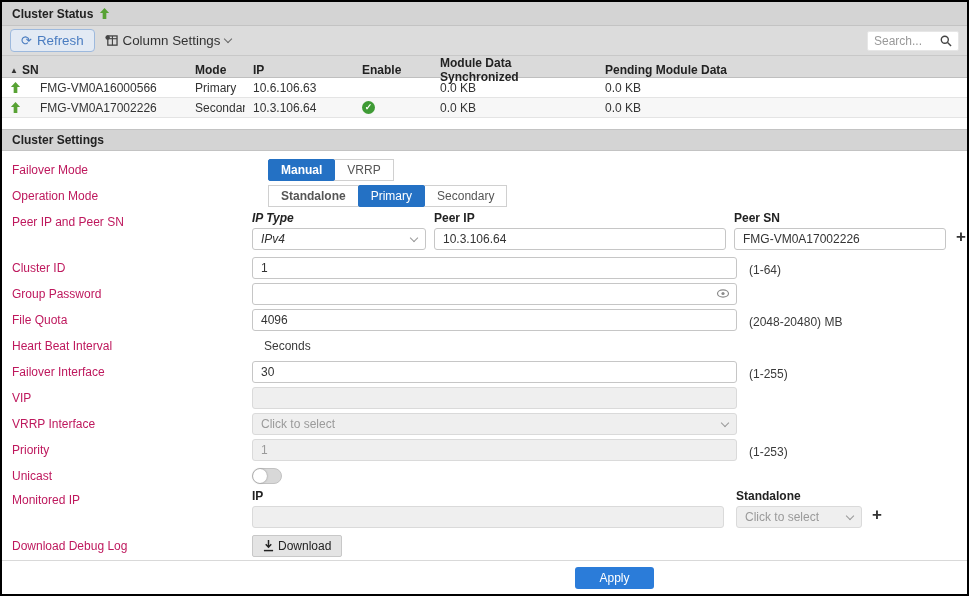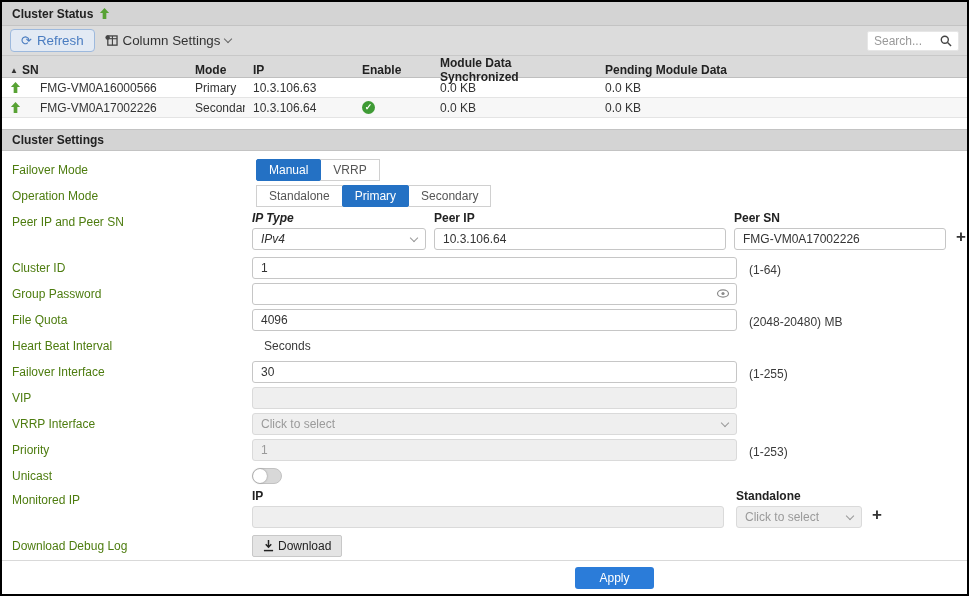--- a/index.html
+++ b/index.html
@@ -73,30 +73,30 @@
 
   
   .gap-strip { height: 11px; background: #fff; }
   .section-bar {
     height: 22px; background: #d4d4d4; border-top: 1px solid #c3c3c3; border-bottom: 1px solid #c3c3c3;
     display: flex; align-items: center; padding: 0 10px; font-weight: bold; color:#222;
   }
 
   .form { padding: 8px 0 0 0; }
   .f-row { display: flex; align-items: flex-start; min-height: 26px; padding-left: 10px; }
-  .f-label { width: 240px; flex: 0 0 240px; padding-top: 4px; color:#4d7c0f; }
+  .f-label { width: 240px; flex: 0 0 240px; padding-top: 4px; color:#be185d; }
   .f-content { display: flex; align-items: center; }
 
   .seg-group { display: inline-flex; }
   .seg-btn {
     border: 1px solid #d0d0d0; background: #fff; color:#555;
     padding: 3px 12px; cursor: pointer; font-family: inherit; font-size: 12px;
     margin-left: -1px;
   }
-  .seg-btn:first-child { margin-left: 4px; }
+  .seg-btn:first-child { margin-left: 16px; font-weight: bold; }
   .seg-btn.active { background: var(--accent, #2471c4); border-color: var(--accent, #2471c4); color: #fff; border-radius: 2px; position: relative; z-index: 1; }
 
   .txt-input {
     height: 22px; border: 1px solid #c6c6c6; border-radius: 3px; background: #fff;
     font-family: inherit; font-size: 12px; color:#333; padding: 0 8px; outline: none;
   }
   .txt-input:disabled, .txt-input.disabled { background: #efefef; border-color: #dadada; color: #9a9a9a; }
   .w-std { width: 485px; }
   .hint { margin-left: 12px; padding-top: 4px; color:#3a3a3a; white-space: nowrap; }
 
@@ -217,21 +217,21 @@
           <svg width="11" height="11" viewBox="0 0 12 12">
               <path d="M6 0 L11 5.5 H8 V12 H4 V5.5 H1 Z" fill="#58a234"></path>
             </svg>
         </span>
         <span>FMG-VM0A16000566</span>
       </div>
       <div>
           <span>Primary</span>
         </div>
       <div>
-          <span>10.3.106.63</span>
+          <span>10.6.106.63</span>
         </div>
       <div></div>
       <div>
           <span>0.0 KB</span>
         </div>
       <div>
           <span>0.0 KB</span>
         </div>
     </div>
 

